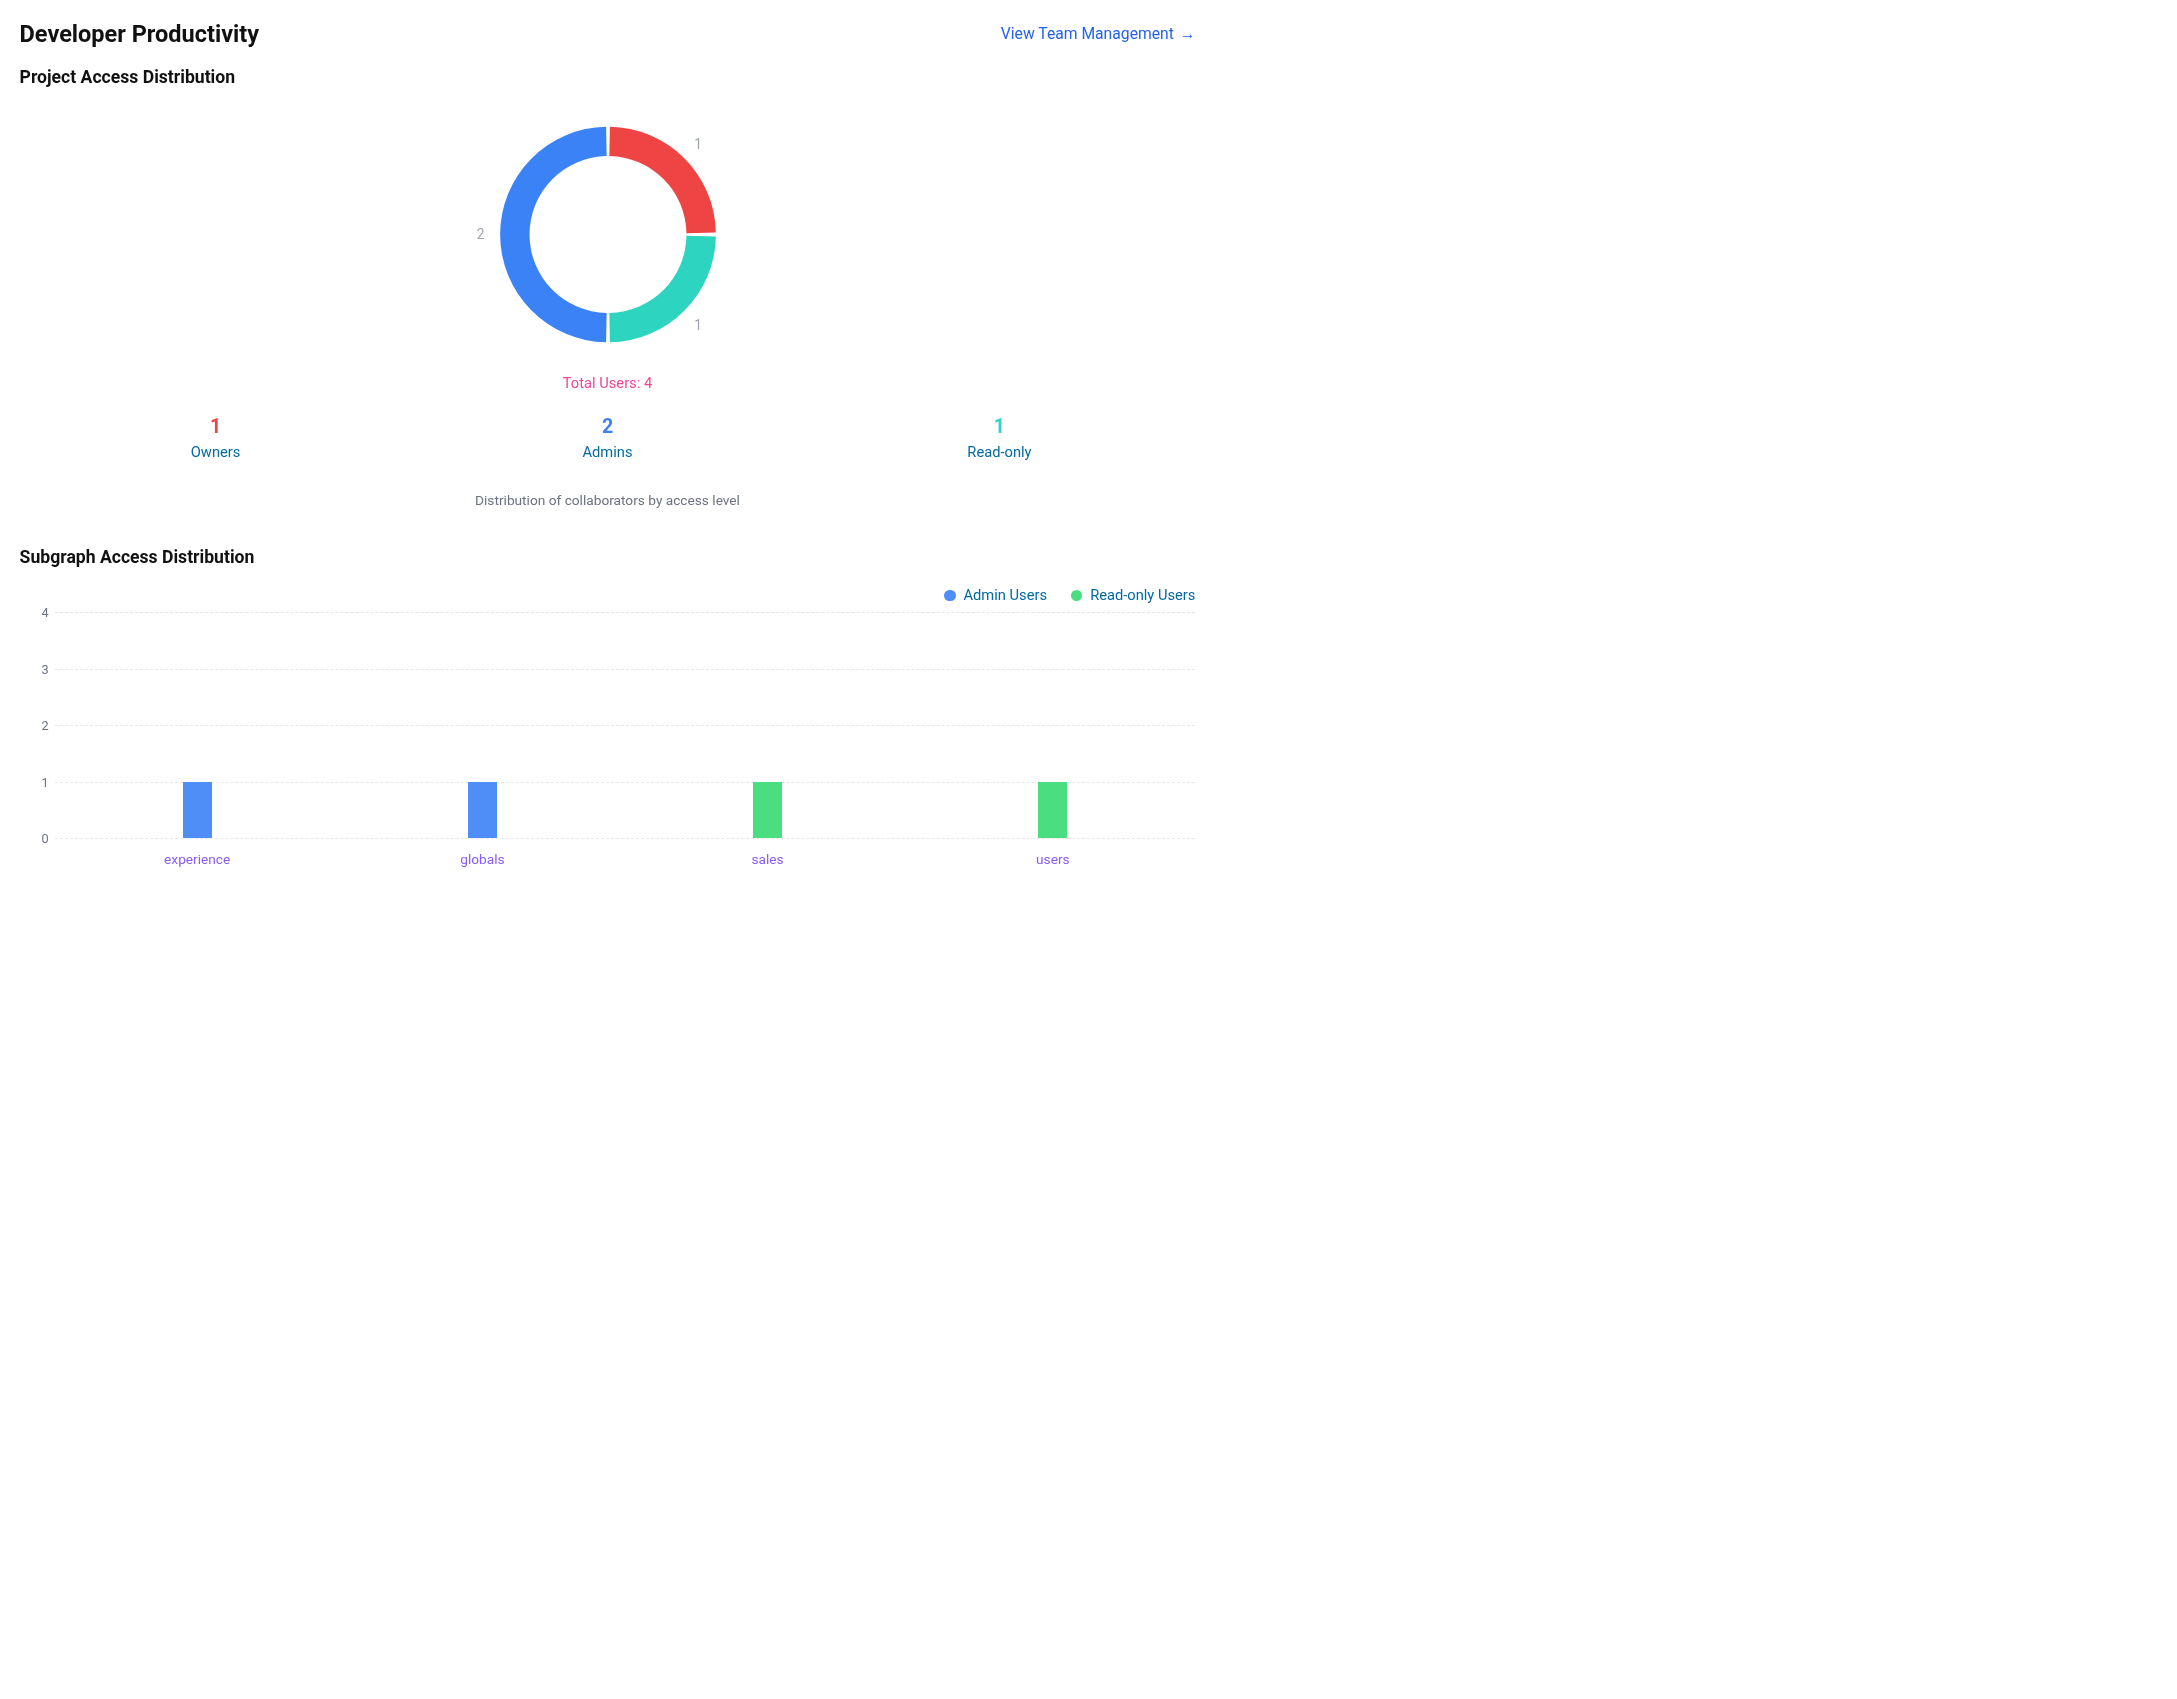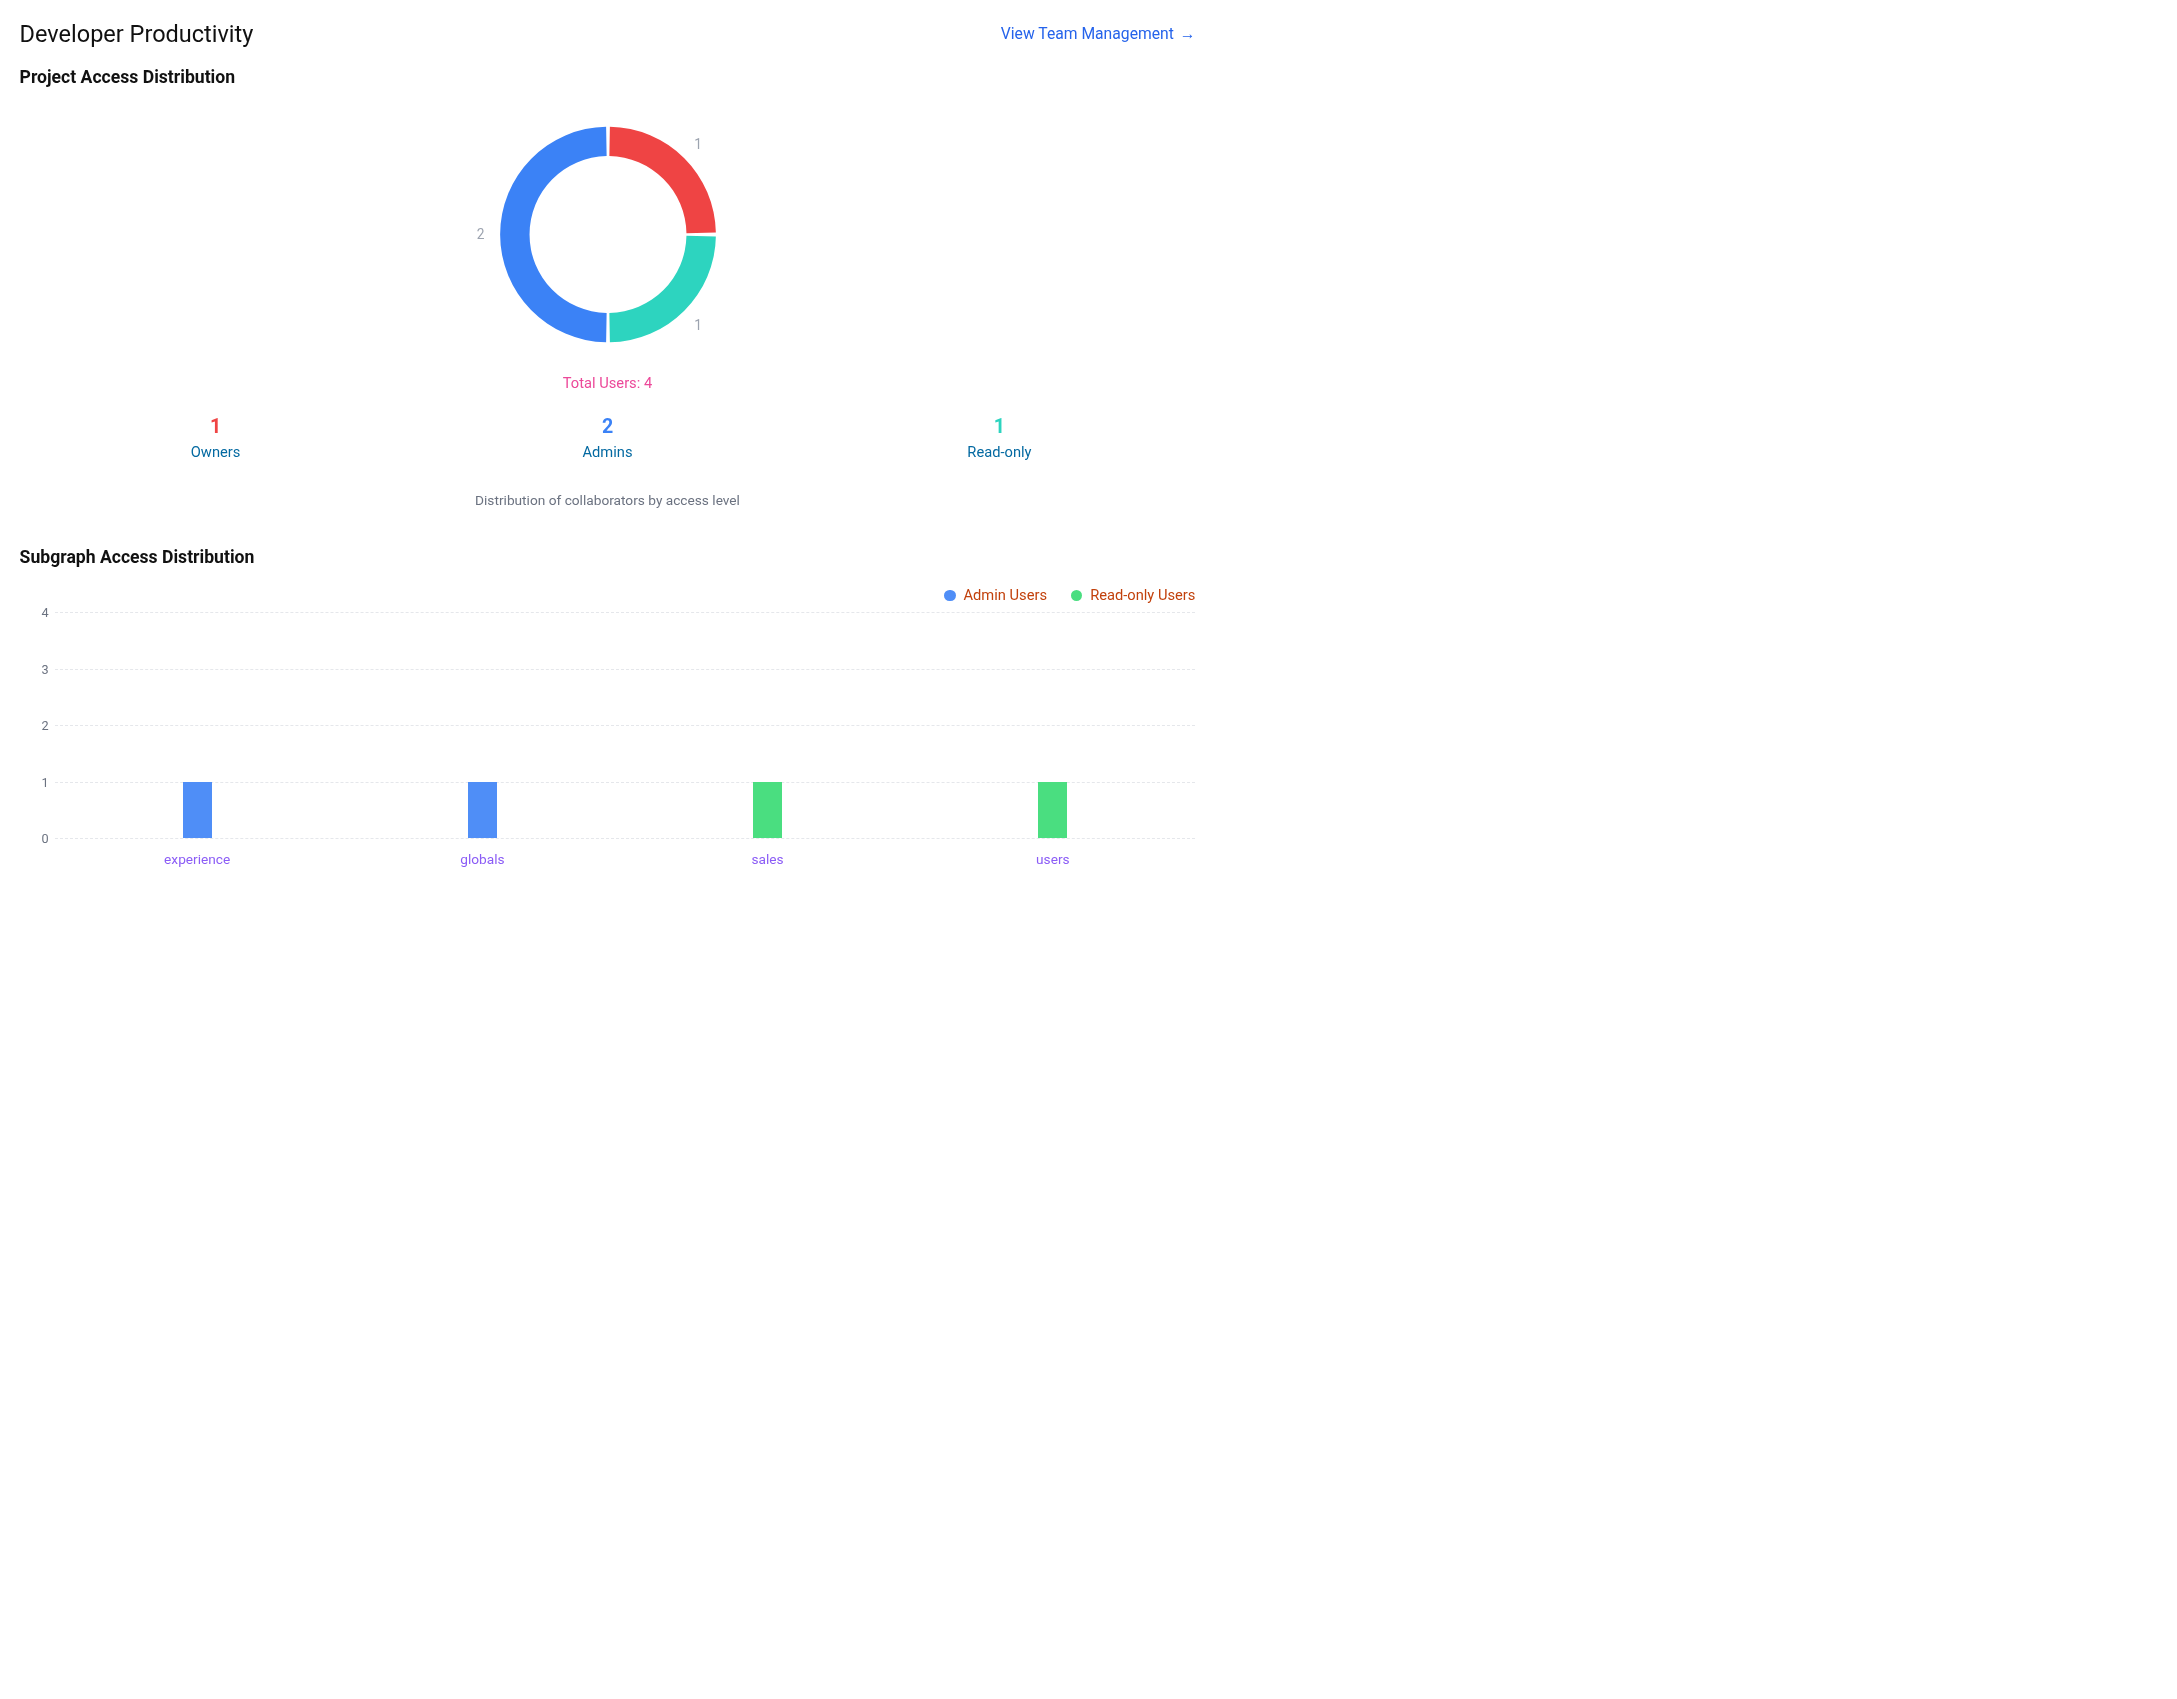--- a/index.html
+++ b/index.html
@@ -11,21 +11,21 @@
     width: 1215px;
   }
   .header-row {
     display: flex;
     justify-content: space-between;
     align-items: center;
     margin-bottom: 19.6px;
   }
   .page-title {
     font-size: 23.5px;
-    font-weight: 400;
+    font-weight: 700;
   }
   .team-link {
     color: #2563eb;
     font-size: 15.7px;
     text-decoration: none;
     display: inline-flex;
     align-items: center;
     gap: 5.9px;
     cursor: pointer;
   }
@@ -80,21 +80,21 @@
     font-size: 13.7px;
     margin-top: 19px;
   }
 
   
   .legend-row {
     display: flex;
     justify-content: flex-end;
     gap: 23.5px;
     font-size: 14.7px;
-    color: #c2410c;
+    color: #0369a1;
     margin-bottom: 7.8px;
   }
   .legend-item { display: inline-flex; align-items: center; gap: 7.8px; }
   .legend-dot {
     width: 11.8px; height: 11.8px; border-radius: 50%;
     display: inline-block;
   }
   .bar-chart {
     position: relative;
     height: 255px;

